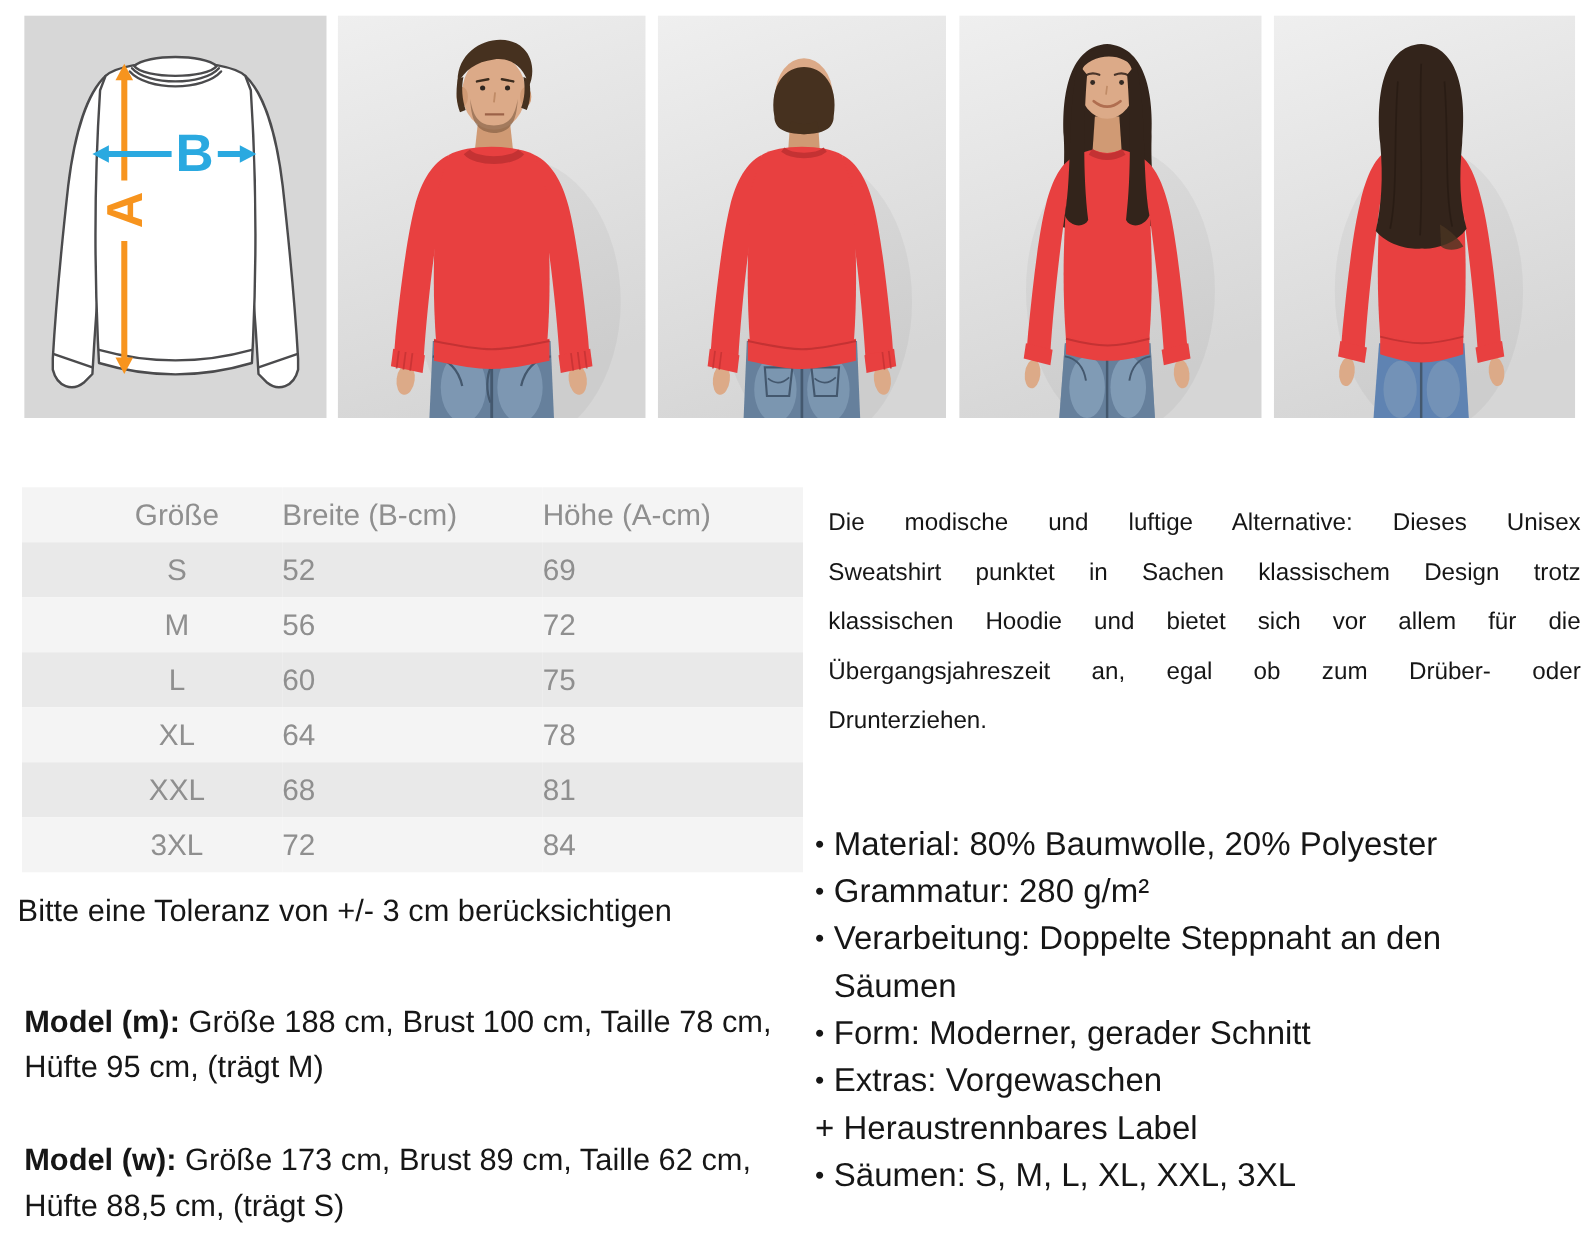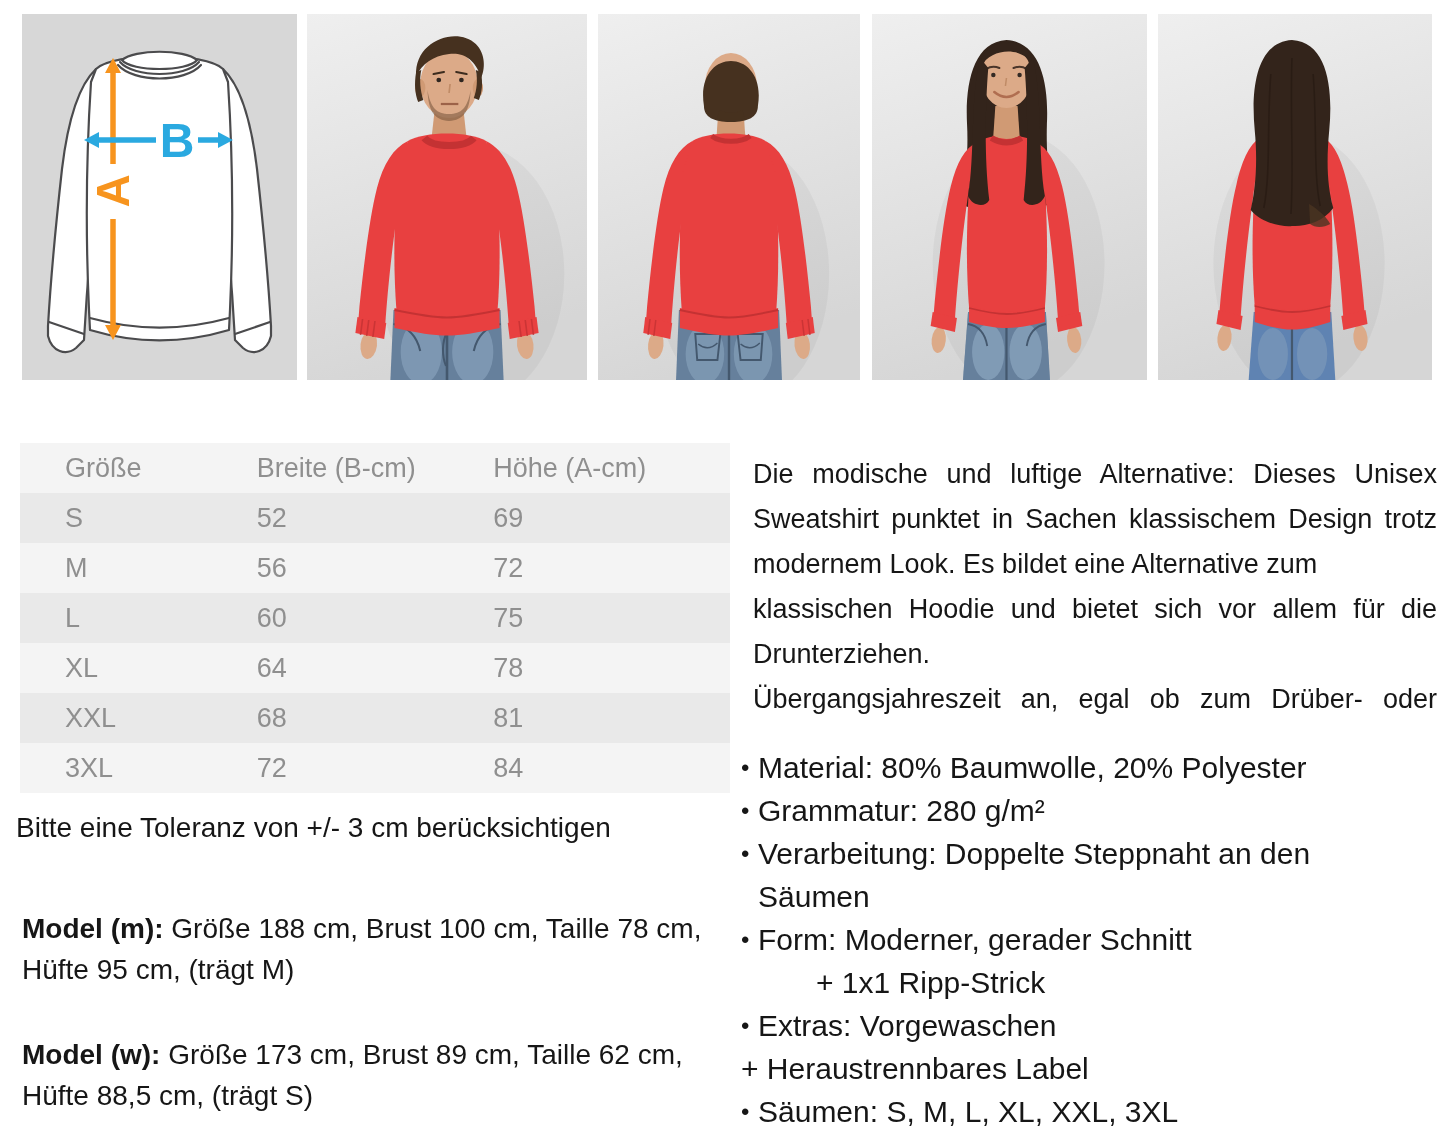--- a/index.html
+++ b/index.html
@@ -22,32 +22,32 @@
   .jeans-l{fill:var(--jeans-light);}
   .jeans-s{stroke:var(--jeans-seam);fill:none;}
   .hair-m{fill:var(--hair-man);}
   .hair-w{fill:var(--hair-woman);}
   .outline{stroke:var(--outline);fill:#fff;stroke-width:2.2;stroke-linejoin:round;stroke-linecap:round;}
   .outline-line{stroke:var(--outline);fill:none;stroke-width:2.2;stroke-linecap:round;}
   
   .size-table{position:absolute;left:20px;top:443px;width:710px;border-collapse:collapse;
               table-layout:fixed;font-size:27px;color:var(--table-text,#8f8f8f);}
   .size-table th,.size-table td{height:50px;padding:0;font-weight:400;text-align:left;vertical-align:middle;}
-  .size-table th:first-child,.size-table td:first-child{padding-left:45px;}
+  .size-table th:first-child,.size-table td:first-child{padding-left:45px;text-align:center;}
   .size-table thead tr{background:var(--table-row-light,#f4f4f4);}
   .size-table tbody tr:nth-child(odd){background:var(--table-row-dark,#e9e9e9);}
   .size-table tbody tr:nth-child(even){background:var(--table-row-light,#f4f4f4);}
   
   .note{position:absolute;left:16px;top:812px;font-size:28px;}
   .model-block{position:absolute;left:22px;width:706px;font-size:28px;line-height:41px;}
   #model-m{top:908px;}
   #model-w{top:1034px;}
   .model-block b{font-weight:700;}
   
-  .description{position:absolute;left:753px;top:452px;width:684px;font-size:27px;}
+  .description{position:absolute;left:753px;top:452px;width:684px;font-size:22px;}
   .dline{line-height:45px;text-align:left;white-space:nowrap;}
   .dline.j{white-space:normal;text-align:justify;text-align-last:justify;}
   .features{position:absolute;left:741px;top:746px;width:684px;font-size:30px;}
   .feat{position:relative;line-height:43px;padding-left:17px;}
   .feat::before{content:"\2022";position:absolute;left:0;top:0;font-size:24px;}
   .feat.indent1{padding-left:0;margin-left:75px;}
   .feat.indent2{padding-left:0;}
   .feat.indent1::before,.feat.indent2::before{content:"";}
 </style>
 </head>
@@ -306,29 +306,27 @@
     <b>Model (m):</b><span> Größe 188 cm, Brust 100 cm, Taille 78 cm, Hüfte 95 cm, (trägt M)</span>
   </div>
 
   <div class="model-block" id="model-w">
     <b>Model (w):</b><span> Größe 173 cm, Brust 89 cm, Taille 62 cm, Hüfte 88,5 cm, (trägt S)</span>
   </div>
 
   <div class="description">
       <div class="dline j">Die modische und luftige Alternative: Dieses Unisex</div>
       <div class="dline j">Sweatshirt punktet in Sachen klassischem Design trotz</div>
-      <div class="dline">modernem Look. Es bildet eine Alternative zum</div>
       <div class="dline j">klassischen Hoodie und bietet sich vor allem für die</div>
+      <div class="dline j">Übergangsjahreszeit an, egal ob zum Drüber- oder</div>
       <div class="dline">Drunterziehen.</div>
-      <div class="dline j">Übergangsjahreszeit an, egal ob zum Drüber- oder</div>
     </div>
   <div class="features">
       <div class="feat">Material: 80% Baumwolle, 20% Polyester</div>
       <div class="feat">Grammatur: 280 g/m²</div>
       <div class="feat">Verarbeitung: Doppelte Steppnaht an den Säumen</div>
       <div class="feat">Form: Moderner, gerader Schnitt</div>
-      <div class="feat indent1">+ 1x1 Ripp-Strick</div>
       <div class="feat">Extras: Vorgewaschen</div>
       <div class="feat indent2">+ Heraustrennbares Label</div>
       <div class="feat">Säumen:  S, M, L, XL, XXL, 3XL</div>
     </div>
 
 </div>
 
 </body></html>

